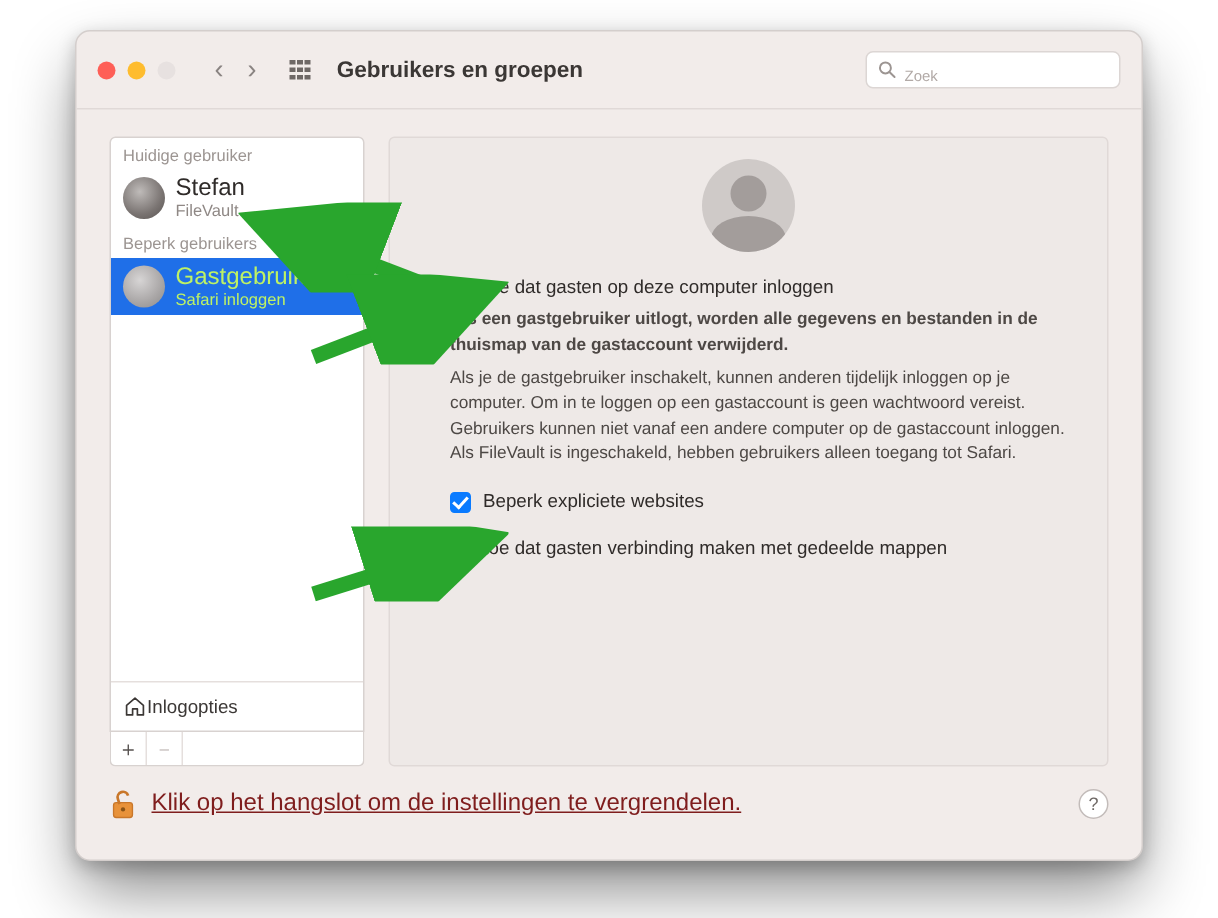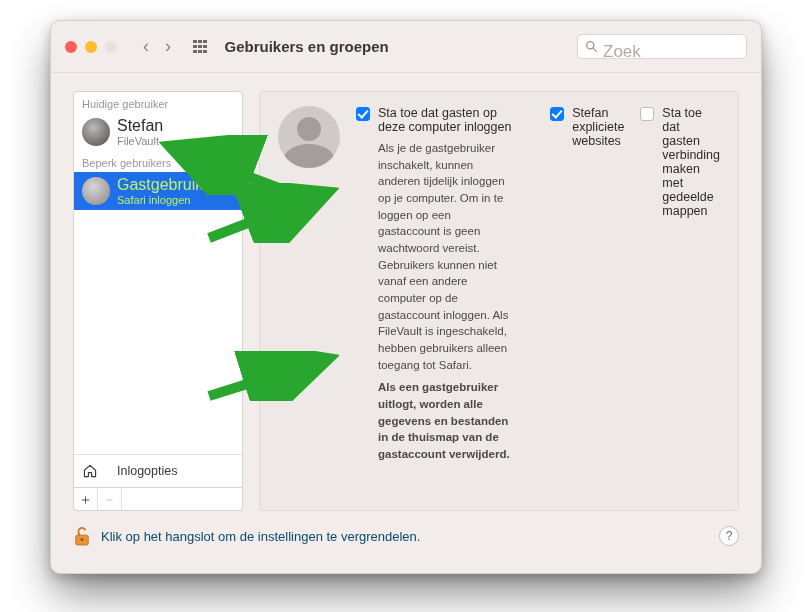--- a/index.html
+++ b/index.html
@@ -14,59 +14,59 @@
   .dot { width:12px; height:12px; border-radius:50%; }
   .dot.red{background:#fe5f57;} .dot.yel{background:#febc2e;} .dot.grn{background:#e7e1e0;}
   .navarrows { display:flex; gap:4px; margin-left:8px; color:#8a8482; }
   .navarrows span{ font-size:18px; padding:2px 6px; cursor:default;}
   .grid-icon { display:grid; grid-template-columns:repeat(3,3.5px); gap:1.5px; margin-left:4px;}
   .grid-icon div{width:3.5px;height:3.5px;background:#6e6866;}
   .title { font-size:15px; font-weight:700; color:#3b3735; margin-left:6px;}
   .spacer{flex:1;}
   .search { display:flex; align-items:center; width:170px; height:25px; background:#fff; border:1px solid #dcd6d4; border-radius:5px; padding:0 7px; gap:5px;}
   .search svg{flex:none;}
-  .search input{ border:0; outline:0; font-size:17px; background:transparent; width:100%; color:#0f172a;margin-top:10px;}
+  .search input{ border:0; outline:0; font-size:10px; background:transparent; width:100%; color:#0f172a;margin-top:10px;}
   .search input::placeholder{color:#b2aaa7;}
   .content{ flex:1; display:flex; flex-direction:column; padding:18px 22px 26px; position:relative;}
   .panes { flex:1; display:flex; gap:16px; }
   
   .sidebar { width:170px; display:flex; flex-direction:column; }
   .ulist { flex:1; background:#fff; border:1px solid #d8d2d0; border-radius:4px 4px 0 0; overflow:hidden; display:flex; flex-direction:column;}
   .section-lbl{ font-size:11px; color:#9c9592; padding:6px 8px 3px;}
   .user-row{ display:flex; align-items:center; gap:7px; padding:4px 8px;}
   .avatar{ width:28px; height:28px; border-radius:50%; background:radial-gradient(circle at 40% 35%,#bfbbb9 0%,#7a7472 60%,#575250 100%); flex:none;}
   .user-info .uname{font-size:16px; font-weight:500; color:#2f2b29;}
   .user-info .urole{font-size:11px; color:#8f8885;}
   .user-row.selected{ background:#1f6fe8;}
   .user-row.selected .uname,.user-row.selected .urole{color:#bef264;}
   .user-row.selected .avatar{background:radial-gradient(circle at 40% 35%,#d7d5d5 0%,#a9a6a6 60%,#8b8a8a 100%);}
   .flexfill{flex:1;}
-  .login-opts{ border-top:1px solid #e5dfdd; display:flex; align-items:center; gap:19px; padding:8px; font-size:12.5px; color:#3b3735;text-align:right;}
+  .login-opts{ border-top:1px solid #e5dfdd; display:flex; align-items:center; gap:0; padding:8px; font-size:12.5px; color:#3b3735;text-align:right;}
   .addrem{ display:flex; border:1px solid #d8d2d0; border-top:0; border-radius:0 0 4px 4px; background:#fff;}
   .addrem button{ width:24px; height:22px; border:0; background:transparent; border-right:1px solid #e5dfdd; font-size:14px; color:#575250; line-height:1;}
   .addrem button:last-of-type{color:#c7c0be;}
   .addrem .fill{flex:1;}
   
-  .detail { flex:1; background:#eee9e7; border:1px solid #e0d9d7; border-radius:4px; padding:14px 18px 16px; display:flex; flex-direction:row; gap:16px;}
+  .detail { flex:1; background:#eee9e7; border:1px solid #e0d9d7; border-radius:4px; padding:14px 18px 16px; display:flex; flex-direction:column; gap:16px;}
   .big-avatar-wrap{display:flex; justify-content:center;}
   .big-avatar{ width:62px; height:62px; border-radius:50%; background:#cfcac8; position:relative; overflow:hidden;}
   .big-avatar::before{content:""; position:absolute; width:24px; height:24px; background:#a39d9b; border-radius:50%; left:19px; top:11px;}
   .big-avatar::after{content:""; position:absolute; width:50px; height:30px; background:#a39d9b; border-radius:50% 50% 0 0; left:6px; top:38px;}
   .opt{display:flex; align-items:flex-start; gap:8px;}
   .cb{ width:14px; height:14px; border-radius:3px; border:1px solid #c3bcba; background:#fff; flex:none; margin-top:1px; position:relative;}
   .cb.checked{ background:#0a7bff; border-color:#0a7bff;}
   .cb.checked::after{content:""; position:absolute; left:2.5px; top:-0.5px; width:4px; height:8px; border:solid #fff; border-width:0 2px 2px 0; transform:rotate(42deg);}
   .opt-lbl{font-size:12.5px; color:#2f2b29;}
   .opt-desc{font-size:11.5px; color:#4d4845; line-height:1.45; margin-left:22px;}
   .opt-desc b{font-weight:600;}
   .opt-block{margin-left:22px;}
   
   .footer{ display:flex; align-items:center; gap:10px; padding-top:14px;}
   .lock-ic{width:18px; height:22px;}
-  .footer-text{ font-size:13px; color:#0c4a6e;}
+  .footer-text{ font-size:16px; color:#7f1d1d;text-decoration:underline;}
   .help{ width:20px; height:20px; border-radius:50%; border:1px solid #c3bcba; background:#fff; display:flex; align-items:center; justify-content:center; font-size:12px; color:#6e6865; margin-left:auto;}
   
   .arrow{position:absolute; z-index:5; pointer-events:none;}
   .arrow svg{display:block;}
 </style>
 </head>
 <body>
 
 <div class="window">
   <div class="toolbar">
@@ -140,28 +140,28 @@
       <div class="detail">
         <div class="big-avatar-wrap">
           <div class="big-avatar"></div>
         </div>
 
         <div>
           <div class="opt">
             <div class="cb checked"></div>
             <span class="opt-lbl">Sta toe dat gasten op deze computer inloggen</span>
           </div>
+          <p class="opt-desc" style="margin-top:6px"><b>Als een gastgebruiker uitlogt, worden alle gegevens en bestanden in de thuismap van de gastaccount verwijderd.</b></p>
           <p class="opt-desc" style="margin-top:6px">Als je de gastgebruiker inschakelt, kunnen anderen tijdelijk inloggen op je computer. Om in te loggen op een gastaccount is geen wachtwoord vereist. Gebruikers kunnen niet vanaf een andere computer op de gastaccount inloggen. Als FileVault is ingeschakeld, hebben gebruikers alleen toegang tot Safari.</p>
-          <p class="opt-desc" style="margin-top:6px"><b>Als een gastgebruiker uitlogt, worden alle gegevens en bestanden in de thuismap van de gastaccount verwijderd.</b></p>
         </div>
 
         <div class="opt-block">
           <div class="opt">
             <div class="cb checked"></div>
-            <span class="opt-lbl">Stefan expliciete websites</span>
+            <span class="opt-lbl">Beperk expliciete websites</span>
           </div>
         </div>
 
         <div>
           <div class="opt">
             <div class="cb"></div>
             <span class="opt-lbl">Sta toe dat gasten verbinding maken met gedeelde mappen</span>
           </div>
         </div>
       </div>

